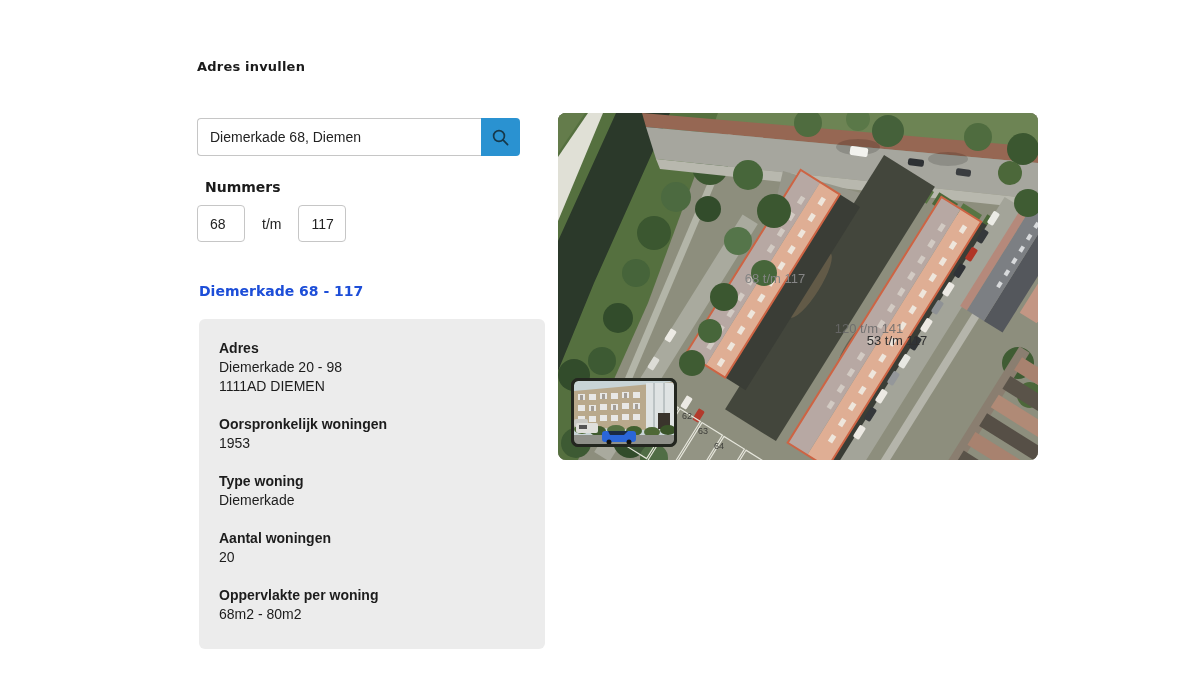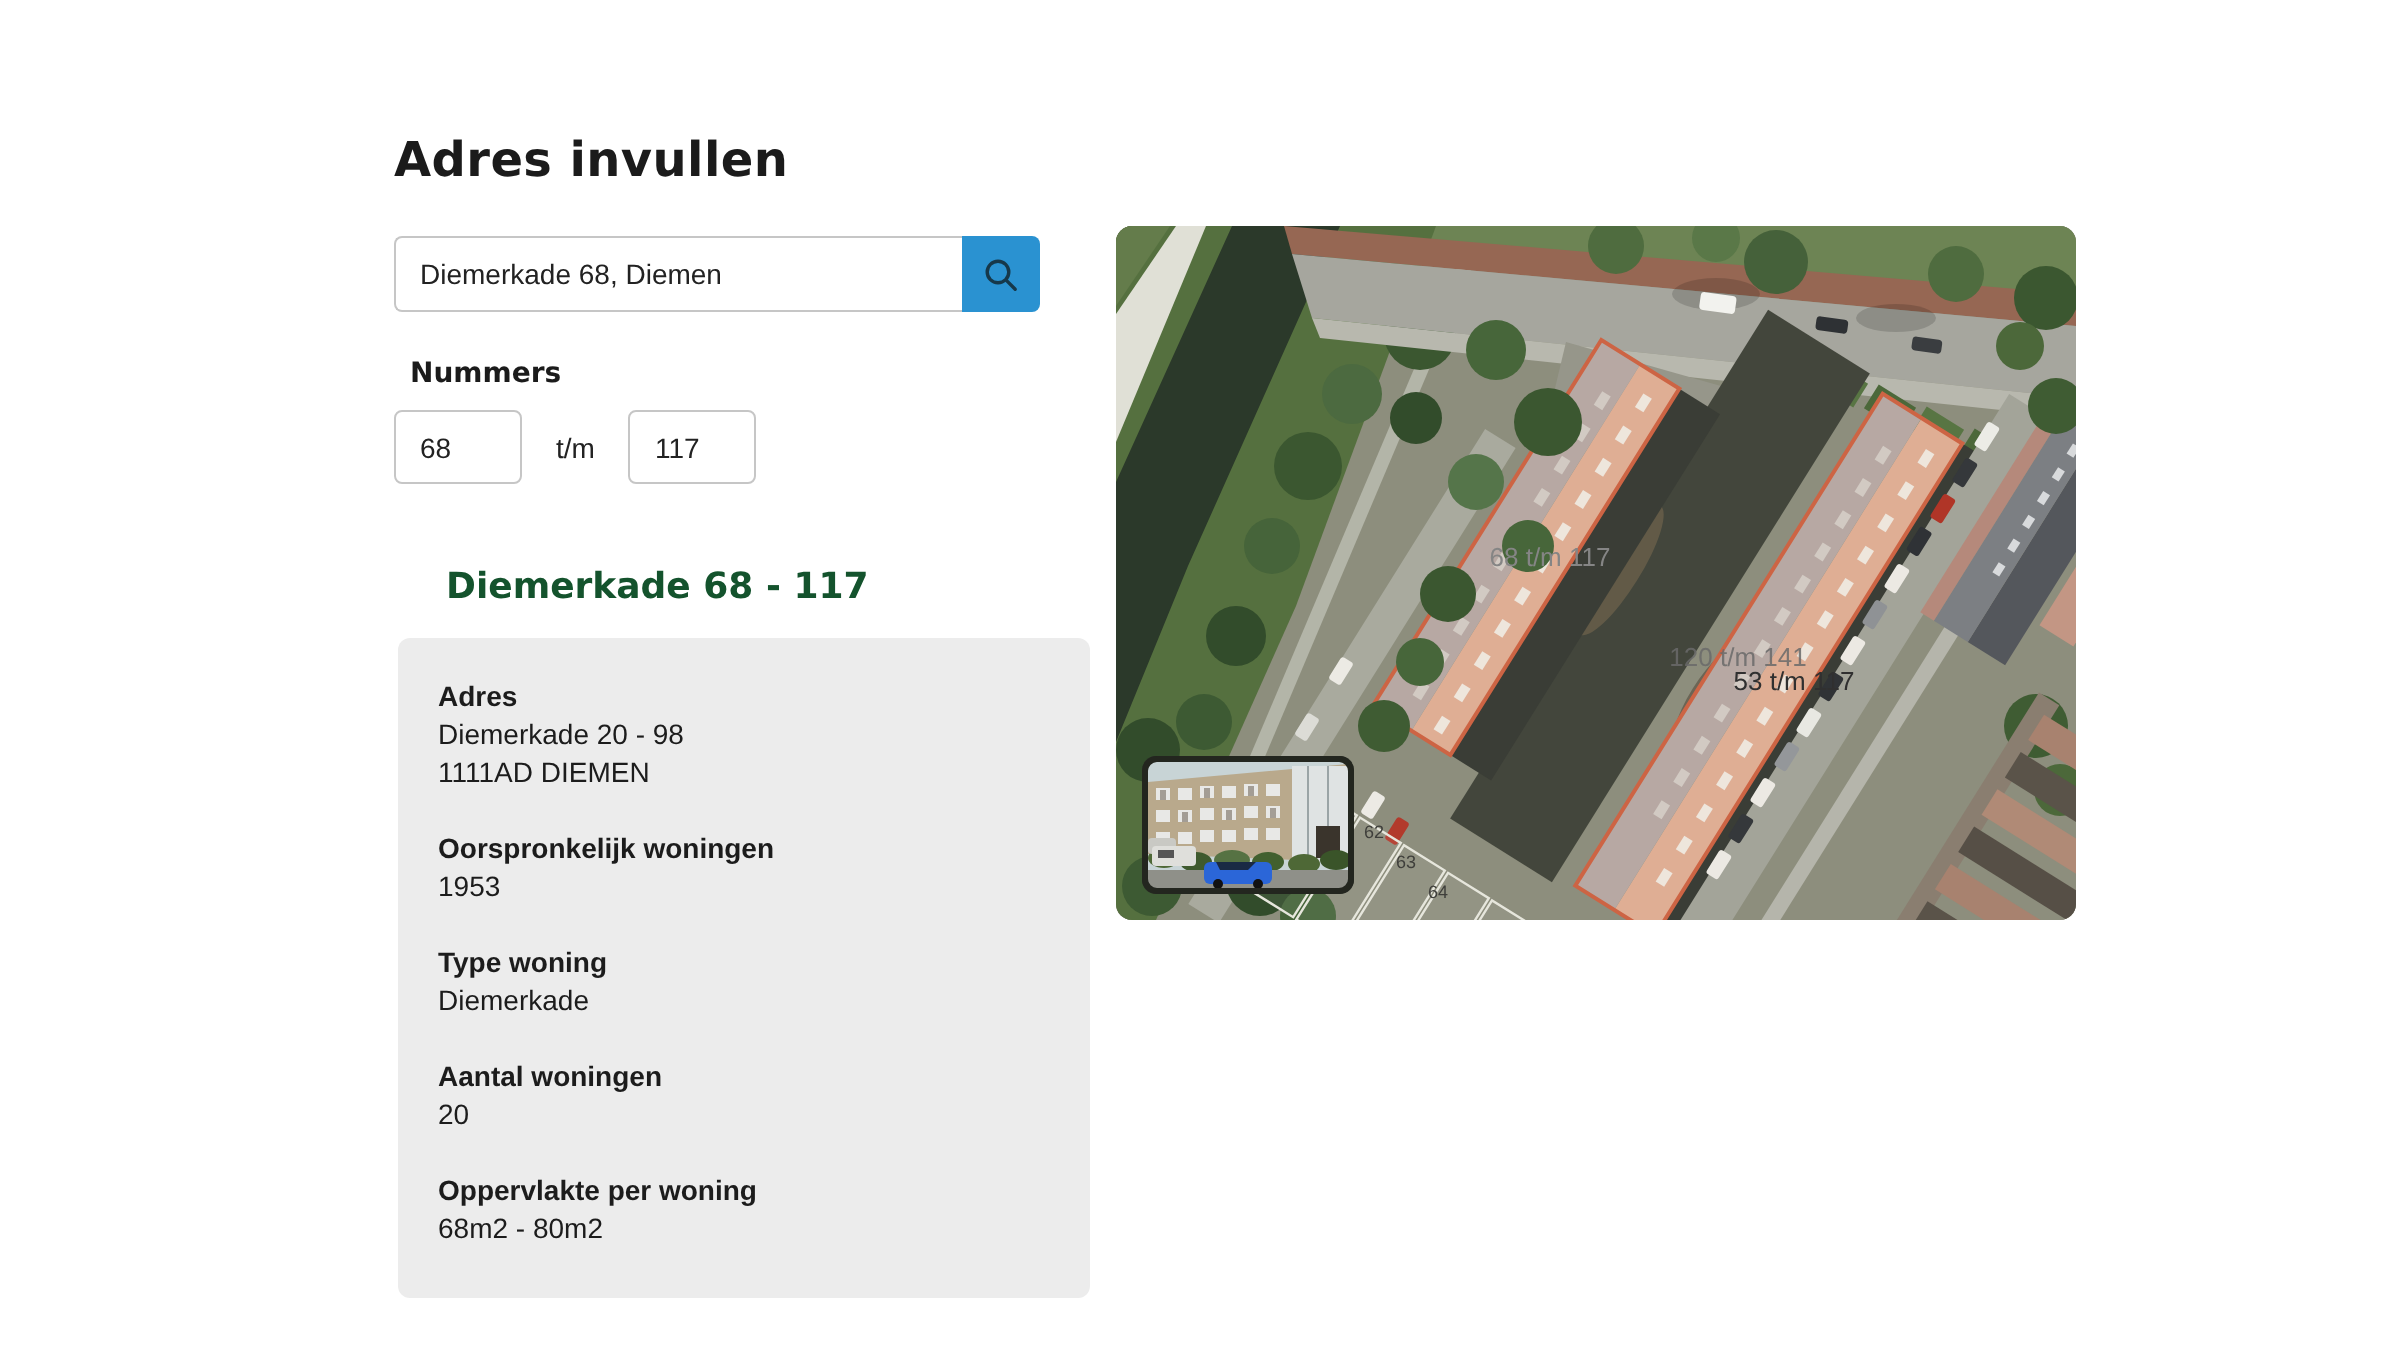--- a/index.html
+++ b/index.html
@@ -3,47 +3,47 @@
 <meta charset="utf-8">
 <style>
   html,body{margin:0;padding:0;background:#ffffff;}
   .app{
     position:relative;width:1191px;height:677px;background:#ffffff;
     border-radius:14px;overflow:hidden;
     font-family:"Liberation Sans",sans-serif;color:#1d1d1d;
   }
   .page-title{
     position:absolute;left:197px;top:50px;
-    font-family:"DejaVu Sans",sans-serif;font-weight:700;font-size:24px;
+    font-family:"DejaVu Sans",sans-serif;font-weight:700;font-size:13px;
     color:#1b1b1b;letter-spacing:.2px;
   }
   .search-row{position:absolute;left:197px;top:118px;width:323px;height:38px;display:flex;}
   .search-input{
     flex:1;min-width:0;border:1px solid #c6c6c6;border-right:none;
     border-radius:4px 0 0 4px;padding:0 12px;font-size:14px;color:#222;
     font-family:"Liberation Sans",sans-serif;outline:none;background:#fff;
   }
   .search-btn{
     width:39px;height:38px;border:none;background:#2a92d1;
     border-radius:0 4px 4px 0;display:flex;align-items:center;justify-content:center;
     cursor:pointer;padding:0;
   }
   .nummers-label{
     position:absolute;left:205px;top:179px;
     font-family:"DejaVu Sans",sans-serif;font-weight:700;font-size:14px;color:#1b1b1b;
   }
   .nummers-row{position:absolute;left:197px;top:205px;height:37px;display:flex;align-items:center;gap:17px;}
   .num-input{
-    width:64px;height:37px;box-sizing:border-box;border:1px solid #c6c6c6;border-radius:4px;
+    width:48px;height:37px;box-sizing:border-box;border:1px solid #c6c6c6;border-radius:4px;
     padding:0 0 0 12px;font-size:14px;color:#222;font-family:"Liberation Sans",sans-serif;outline:none;
   }
   .tm-sep{font-size:14px;color:#222;}
   .result-heading{
     position:absolute;left:199px;top:283px;
-    font-family:"DejaVu Sans",sans-serif;font-weight:700;font-size:18px;color:#14532d;margin-left:24px;
+    font-family:"DejaVu Sans",sans-serif;font-weight:700;font-size:14px;color:#1d4ed8;
   }
   .card{
     position:absolute;left:199px;top:319px;width:346px;height:330px;box-sizing:border-box;
     background:#ececec;border-radius:6px;padding:20px 20px;
   }
   .field{margin-bottom:19px;}
   .field-label{font-weight:700;font-size:14px;line-height:19px;color:#1c1c1c;}
   .field-value{font-size:14px;line-height:19px;color:#1c1c1c;}
   .map{
     position:absolute;left:558px;top:113px;width:480px;height:347px;

